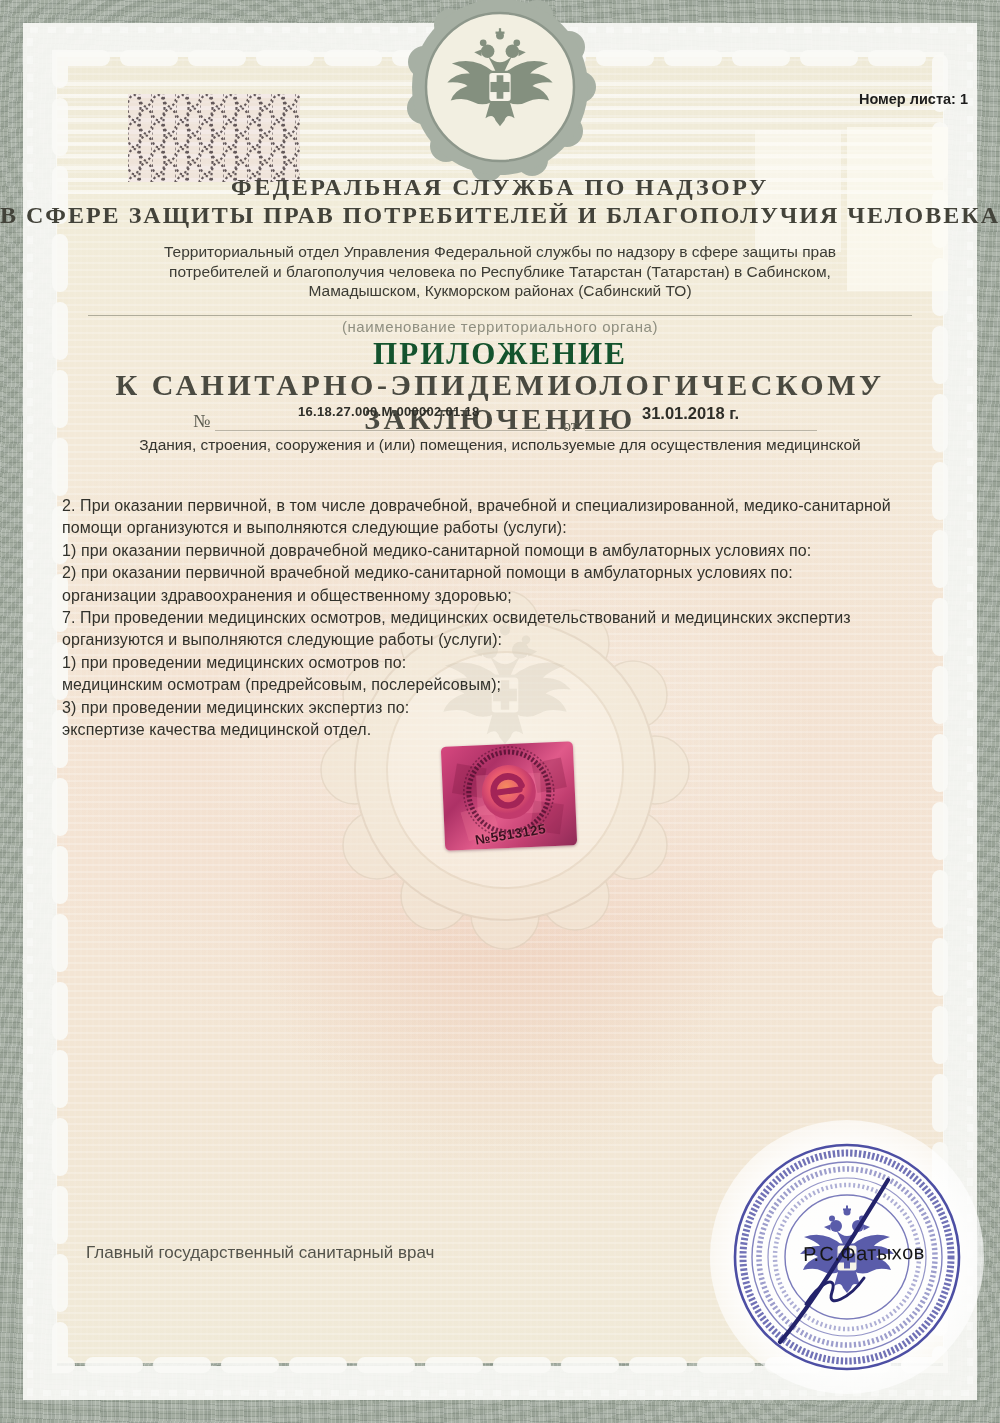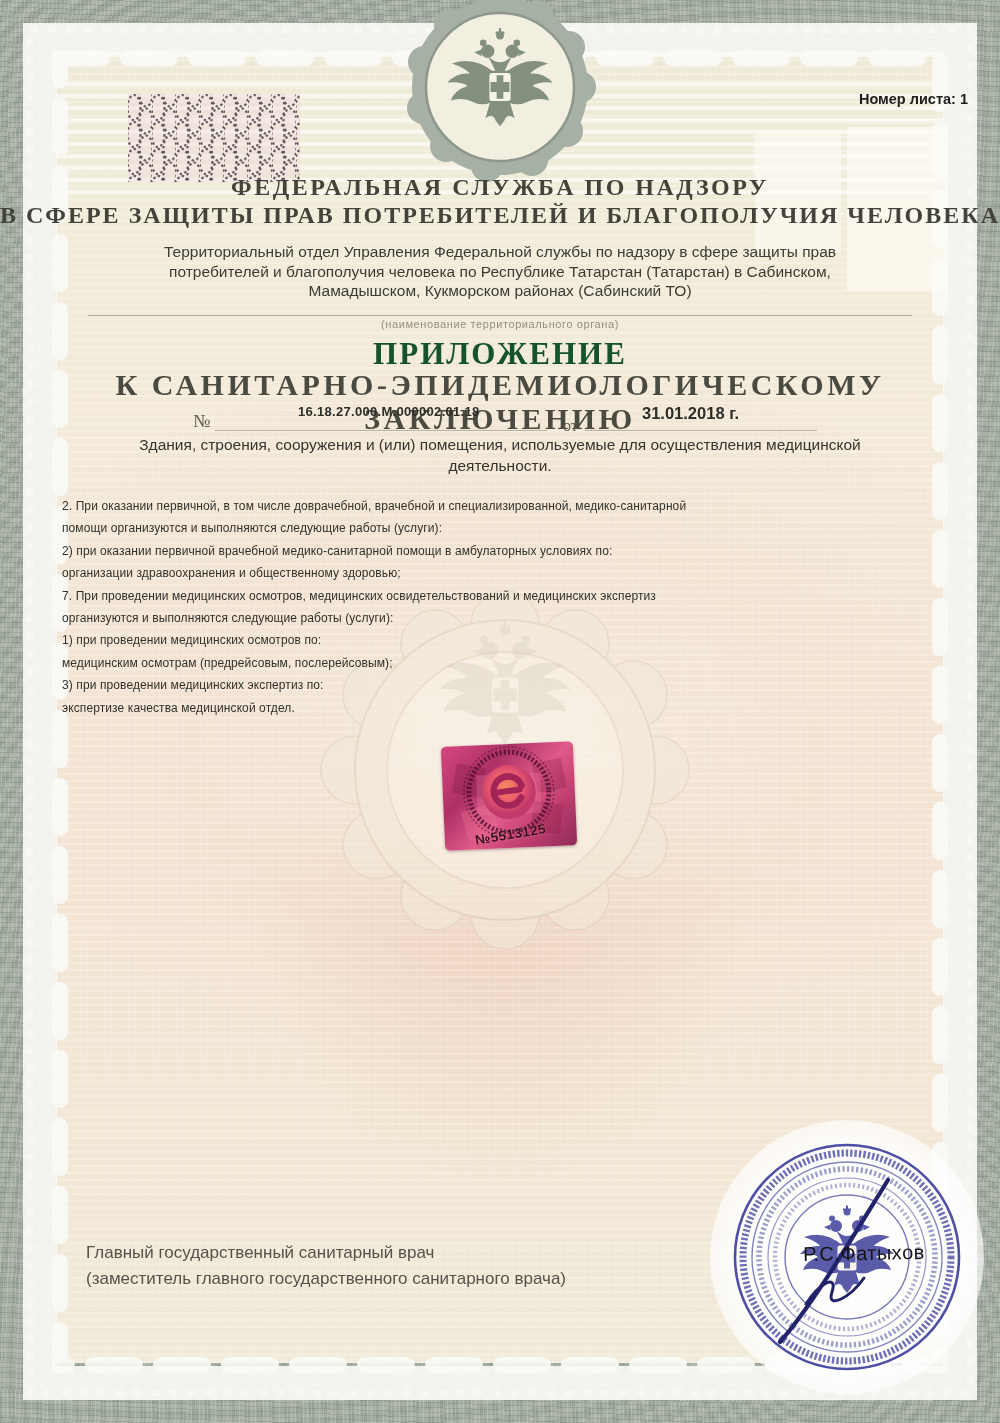--- a/index.html
+++ b/index.html
@@ -40,36 +40,36 @@
   .sheet-no{right:32px;top:91px;font-size:14.5px;font-weight:bold;color:#1d1d1d;}
 
   .lattice{left:128px;top:94px;width:172px;height:88px;opacity:.85;}
   .whitebox1{left:755px;top:130px;width:86px;height:122px;background:rgba(253,252,245,.6);}
   .whitebox2{left:847px;top:127px;width:101px;height:164px;background:rgba(253,252,245,.66);}
 
   .agency1{top:174px;font-size:24px;letter-spacing:2.5px;}
   .agency2{top:202px;font-size:24px;letter-spacing:2px;}
   .terr{top:242px;font-size:15.5px;line-height:19.5px;color:#3c3c35;}
   .rule{left:88px;right:88px;top:315px;border-bottom:1px solid rgba(120,120,104,.55);}
-  .caption{top:318px;font-size:11px;color:#8f8f80;letter-spacing:.6px;text-align:center;}
+  .caption{top:318px;font-size:15px;color:#8f8f80;letter-spacing:.6px;text-align:center;}
 
   .title1{top:336px;font-size:31px;letter-spacing:2px;color:#14532d;}
   .title2{top:368px;font-size:30px;letter-spacing:3.5px;color:#4a4a41;}
 
   .no-label{left:193px;top:411px;font-family:"Liberation Serif",serif;font-size:18px;color:#5c5c50;}
   .number{left:298px;top:404px;font-size:13px;font-weight:bold;color:#2e2e28;letter-spacing:.3px;}
   .from-label{left:563px;top:417px;font-family:"Liberation Serif",serif;font-size:16px;color:#5c5c50;}
   .date{left:642px;top:404px;font-size:16.5px;font-weight:bold;color:#2e2e28;}
   .uline-a{left:215px;top:430px;width:332px;border-bottom:1px solid rgba(128,124,108,.5);}
   .uline-b{left:585px;top:430px;width:232px;border-bottom:1px solid rgba(128,124,108,.5);}
 
   .subject1{top:436px;font-size:15.5px;color:#35352f;}
   .subject2{top:457px;font-size:15.5px;color:#35352f;}
 
-  .bodytext{left:62px;top:495px;width:884px;font-size:12px;line-height:22.4px;color:#31312b;letter-spacing:.1px;}
+  .bodytext{left:62px;top:495px;width:884px;font-size:16px;line-height:22.4px;color:#31312b;letter-spacing:.1px;}
   .bodytext div{white-space:nowrap;}
 
   .rosette{left:275px;top:555px;width:460px;height:430px;opacity:.8;}
 
   .holo{left:443px;top:744px;width:132px;height:104px;transform:rotate(-2.5deg);border-radius:5px;
     background:linear-gradient(135deg,#d6487f 0%,#ad3166 30%,#e05a8a 55%,#c13e70 75%,#8f2b57 100%);
     box-shadow:0 1px 3px rgba(90,20,50,.4);z-index:5;}
   .holo-num{position:absolute;left:0;right:0;bottom:6px;text-align:center;transform:rotate(-7deg);
     font-size:13.5px;font-weight:bold;color:#38101f;text-shadow:0 0 2px rgba(255,160,170,.6);letter-spacing:.5px;}
 
@@ -177,21 +177,20 @@
     <div class="abs ctr serifhead title2">К САНИТАРНО-ЭПИДЕМИОЛОГИЧЕСКОМУ ЗАКЛЮЧЕНИЮ</div>
 
     <div class="abs no-label">№</div>
     <div class="abs number">16.18.27.000.М.000002.01.18</div>
     <div class="abs from-label">от</div>
     <div class="abs date">31.01.2018 г.</div>
     <div class="abs uline-a"></div>
     <div class="abs uline-b"></div>
 
     <div class="abs ctr subject1">Здания, строения, сооружения и (или) помещения, используемые для осуществления медицинской</div>
-    <div class="abs ctr subject2">деятельности.</div>
 
     <svg class="abs rosette" viewBox="0 0 460 430">
       <g opacity=".7">
         <g fill="#f1e9d8" stroke="#dccfbb" stroke-width="1.5">
           <circle cx="380" cy="215" r="34"></circle>
             <circle cx="358" cy="290" r="34"></circle>
             <circle cx="300" cy="341" r="34"></circle>
           <circle cx="230" cy="360" r="34"></circle>
             <circle cx="160" cy="341" r="34"></circle>
             <circle cx="102" cy="290" r="34"></circle>
@@ -206,20 +205,21 @@
         <circle cx="230" cy="215" r="150" fill="none" stroke="#dccfbb" stroke-width="2"></circle>
         <circle cx="230" cy="215" r="118" fill="#f8f3e6"></circle>
         <circle cx="230" cy="215" r="118" fill="none" stroke="#e3d7c2" stroke-width="2"></circle>
       </g>
       <use href="#eagle" x="160" y="60" width="140" height="160" style="color:#c9c2b0" opacity=".35"></use>
     </svg>
 
     <div class="abs bodytext">
       <div>2. При оказании первичной, в том числе доврачебной, врачебной и специализированной, медико-санитарной</div>
       <div>помощи организуются и выполняются следующие работы (услуги):</div>
+      <div>1) при оказании первичной доврачебной медико-санитарной помощи в амбулаторных условиях по:</div>
       <div>2) при оказании первичной врачебной медико-санитарной помощи в амбулаторных условиях по:</div>
       <div>организации здравоохранения и общественному здоровью;</div>
       <div>7. При проведении медицинских осмотров, медицинских освидетельствований и медицинских экспертиз</div>
       <div>организуются и выполняются следующие работы (услуги):</div>
       <div>1) при проведении медицинских осмотров по:</div>
       <div>медицинским осмотрам (предрейсовым, послерейсовым);</div>
       <div>3) при проведении медицинских экспертиз по:</div>
       <div>экспертизе качества медицинской отдел.</div>
     </div>
 
@@ -241,21 +241,20 @@
         <circle cx="66" cy="48" r="40" fill="none" stroke="rgba(74,12,44,.75)" stroke-width="5" stroke-dasharray="2.2 2"></circle>
         <circle cx="66" cy="48" r="27" fill="url(#holoGrad)"></circle>
         <path d="M 78,54 A 14.5,14.5 0 1 1 79,42" fill="none" stroke="#a32457" stroke-width="6.5" stroke-linecap="round"></path>
         <line x1="55" y1="48" x2="77" y2="46" stroke="#a32457" stroke-width="6" stroke-linecap="round"></line>
       </svg>
       <div class="holo-num">№5513125</div>
     </div>
 
     <div class="abs sig-title">
       <div>Главный государственный санитарный врач</div>
-      <div>(заместитель главного государственного санитарного врача)</div>
     </div>
 
     <div class="abs stamp">
       <div class="stamp-bg"></div>
       <svg width="250" height="250" viewBox="0 0 250 250" style="position:absolute;inset:0;">
         <g stroke="#4d4fa4" fill="none">
           <circle cx="125" cy="125" r="112" stroke-width="2.6"></circle>
           <circle cx="125" cy="125" r="104" stroke-width="7" stroke-dasharray="2.4 2" opacity=".8"></circle>
           <circle cx="125" cy="125" r="95" stroke-width="1.4" opacity=".7"></circle>
           <circle cx="125" cy="125" r="88" stroke-width="5.5" stroke-dasharray="2.2 2.4" opacity=".55"></circle>

